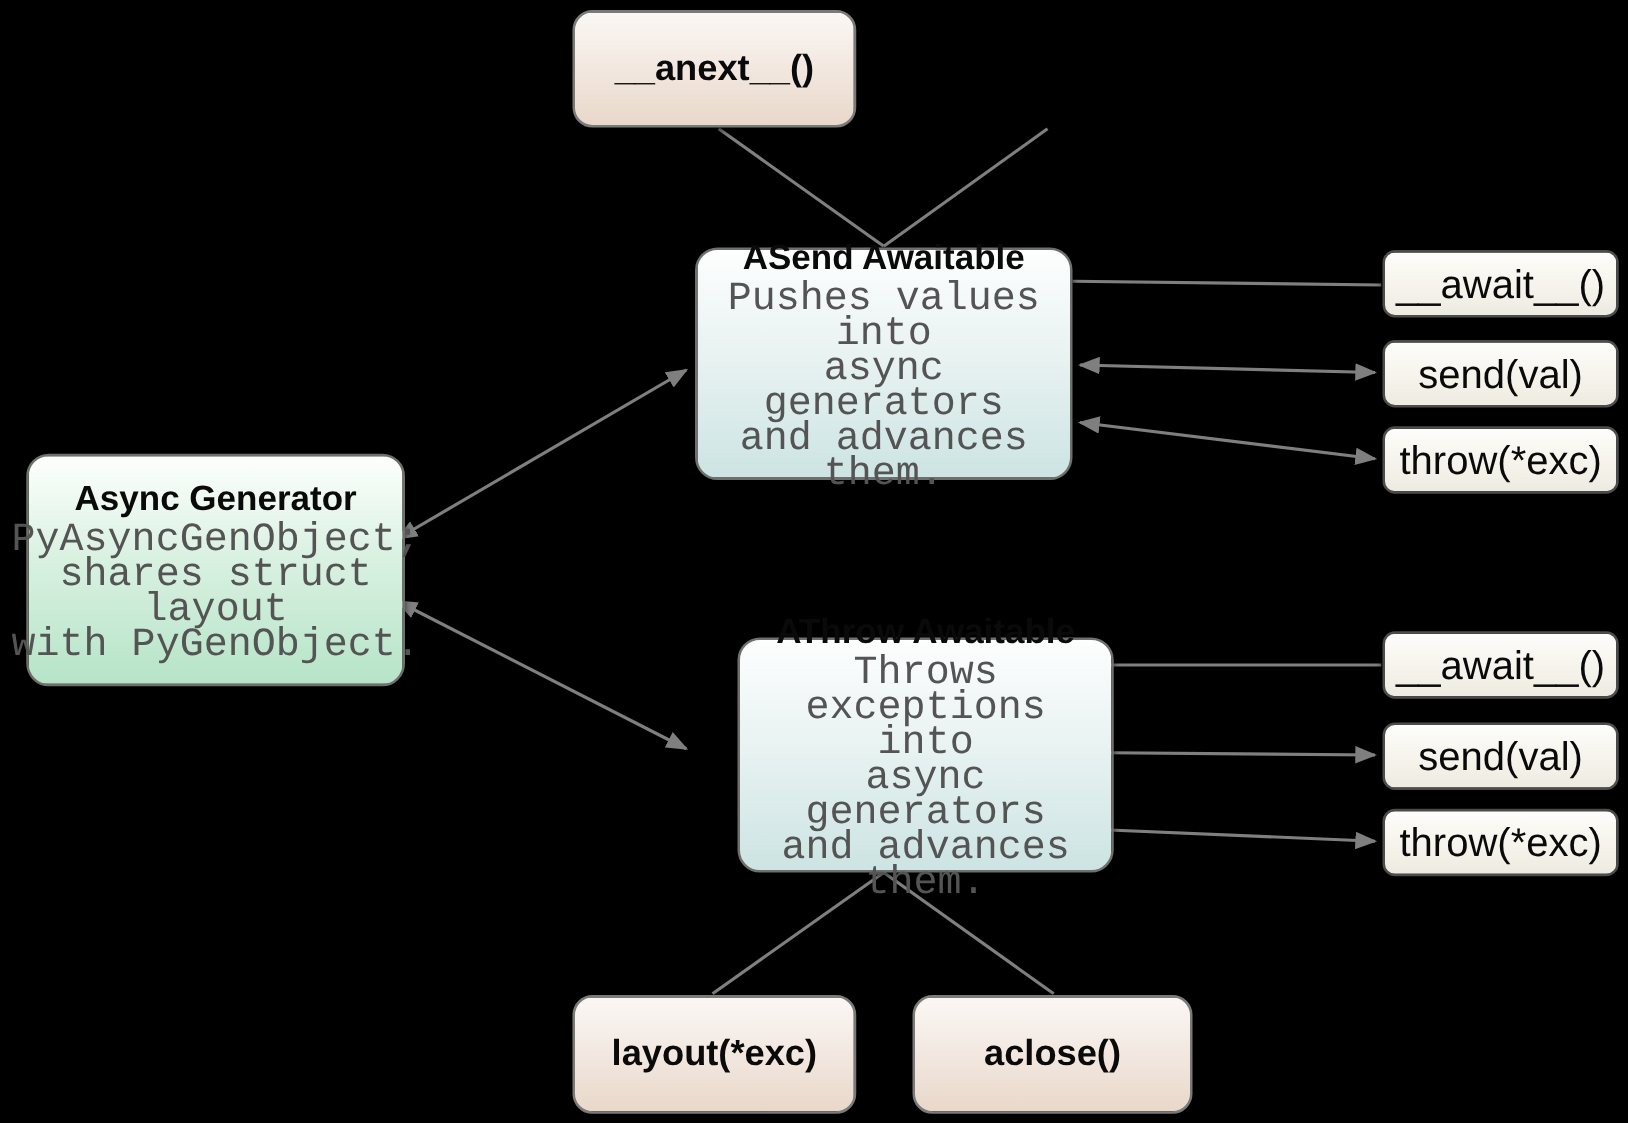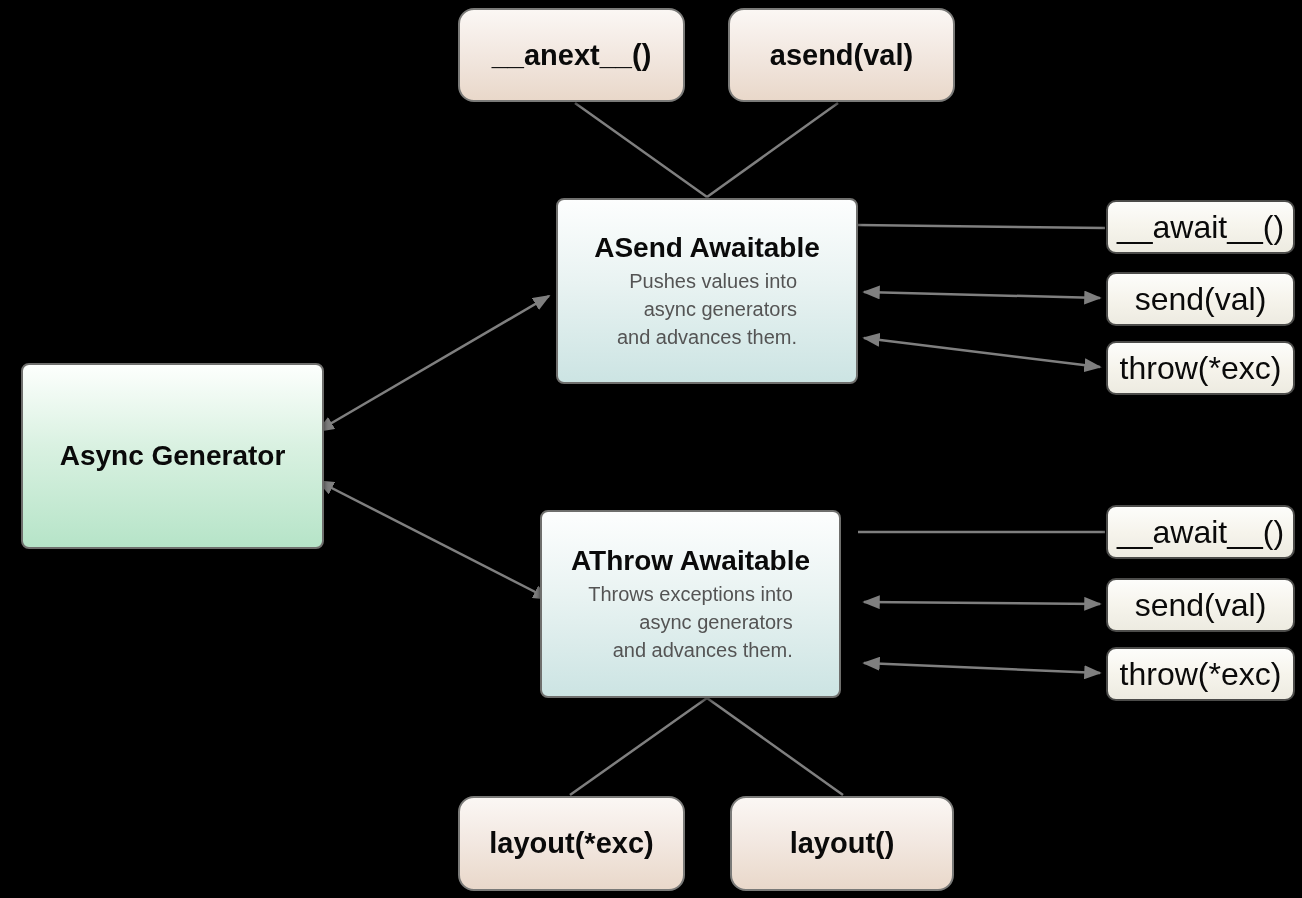--- a/index.html
+++ b/index.html
@@ -36,42 +36,42 @@
     height: 94px;
     border: 2px solid #7a7a78;
     border-radius: 16px;
     background: linear-gradient(180deg, #fbf7f4 0%, #f3e9e2 45%, #e9d8ca 100%);
     font-size: 29px;
     font-weight: 700;
     color: #0a0a0a;
   }
   .big-box {
     border: 2px solid #6f6f6d;
-    border-radius: 8px;
+    border-radius: 18px;
     padding: 10px 14px;
-    text-align: right;
   }
   .awaitable-box {
     background: linear-gradient(180deg, #fdfefe 0%, #e9f3f2 45%, #cce4e3 100%);
   }
   .generator-box {
     background: linear-gradient(180deg, #fdfffd 0%, #d9f1e1 45%, #b6e4c8 100%);
   }
   .node-title {
     font-size: 28px;
     font-weight: 700;
     color: #0a0a0a;
     line-height: 34px;
   }
   .node-body {
-    font-size: 20px;
+    font-size: 32px;
     color: #545454;
     line-height: 28px;
     white-space: pre-line;
     margin-top: 2px;
+    font-family: Liberation Mono, monospace;
   }
   .small-box {
     left: 1106px;
     width: 189px;
     height: 54px;
     border: 2px solid #4c4c4a;
     border-radius: 10px;
     background: linear-gradient(180deg, #fdfdfb 0%, #f6f4ec 50%, #edebe1 100%);
     font-size: 32px;
     font-weight: 400;
@@ -101,47 +101,47 @@
       <path d="M864,602 L1100,604" marker-start="url(#arrow)" marker-end="url(#arrow)"></path>
       <path d="M864,663 L1100,673" marker-start="url(#arrow)" marker-end="url(#arrow)"></path>
       <path d="M707,698 L570,795"></path>
       <path d="M707,698 L843,795"></path>
     </g>
   </svg>
 
   <div class="node method-box" style="left:458px; top:8px;">
     <span>__anext__()</span>
   </div>
-  <div class="node method-box" style="left:728px; top:8px;">
-    <span>asend(val)</span>
-  </div>
 
   <div class="node big-box awaitable-box" style="left:556px; top:198px; width:302px; height:186px;">
     <div class="node-title">ASend Awaitable</div>
     <div class="node-body">Pushes values into
 async generators
 and advances them.</div>
   </div>
 
   <div class="node big-box generator-box" style="left:21px; top:363px; width:303px; height:186px;">
     <div class="node-title">Async Generator</div>
+    <div class="node-body">PyAsyncGenObject;
+shares struct layout
+with PyGenObject.</div>
   </div>
 
-  <div class="node big-box awaitable-box" style="left:540px; top:510px; width:301px; height:188px;">
+  <div class="node big-box awaitable-box" style="left:590px; top:510px; width:301px; height:188px;">
     <div class="node-title">AThrow Awaitable</div>
     <div class="node-body">Throws exceptions into
 async generators
 and advances them.</div>
   </div>
 
   <div class="node method-box" style="left:458px; top:796px; height:95px;">
     <span>layout(*exc)</span>
   </div>
   <div class="node method-box" style="left:730px; top:796px; width:224px; height:95px;">
-    <span>layout()</span>
+    <span>aclose()</span>
   </div>
 
   <div class="node small-box" style="top:200px;">
     <span>__await__()</span>
   </div>
   <div class="node small-box" style="top:272px;">
     <span>send(val)</span>
   </div>
   <div class="node small-box" style="top:341px;">
     <span>throw(*exc)</span>

